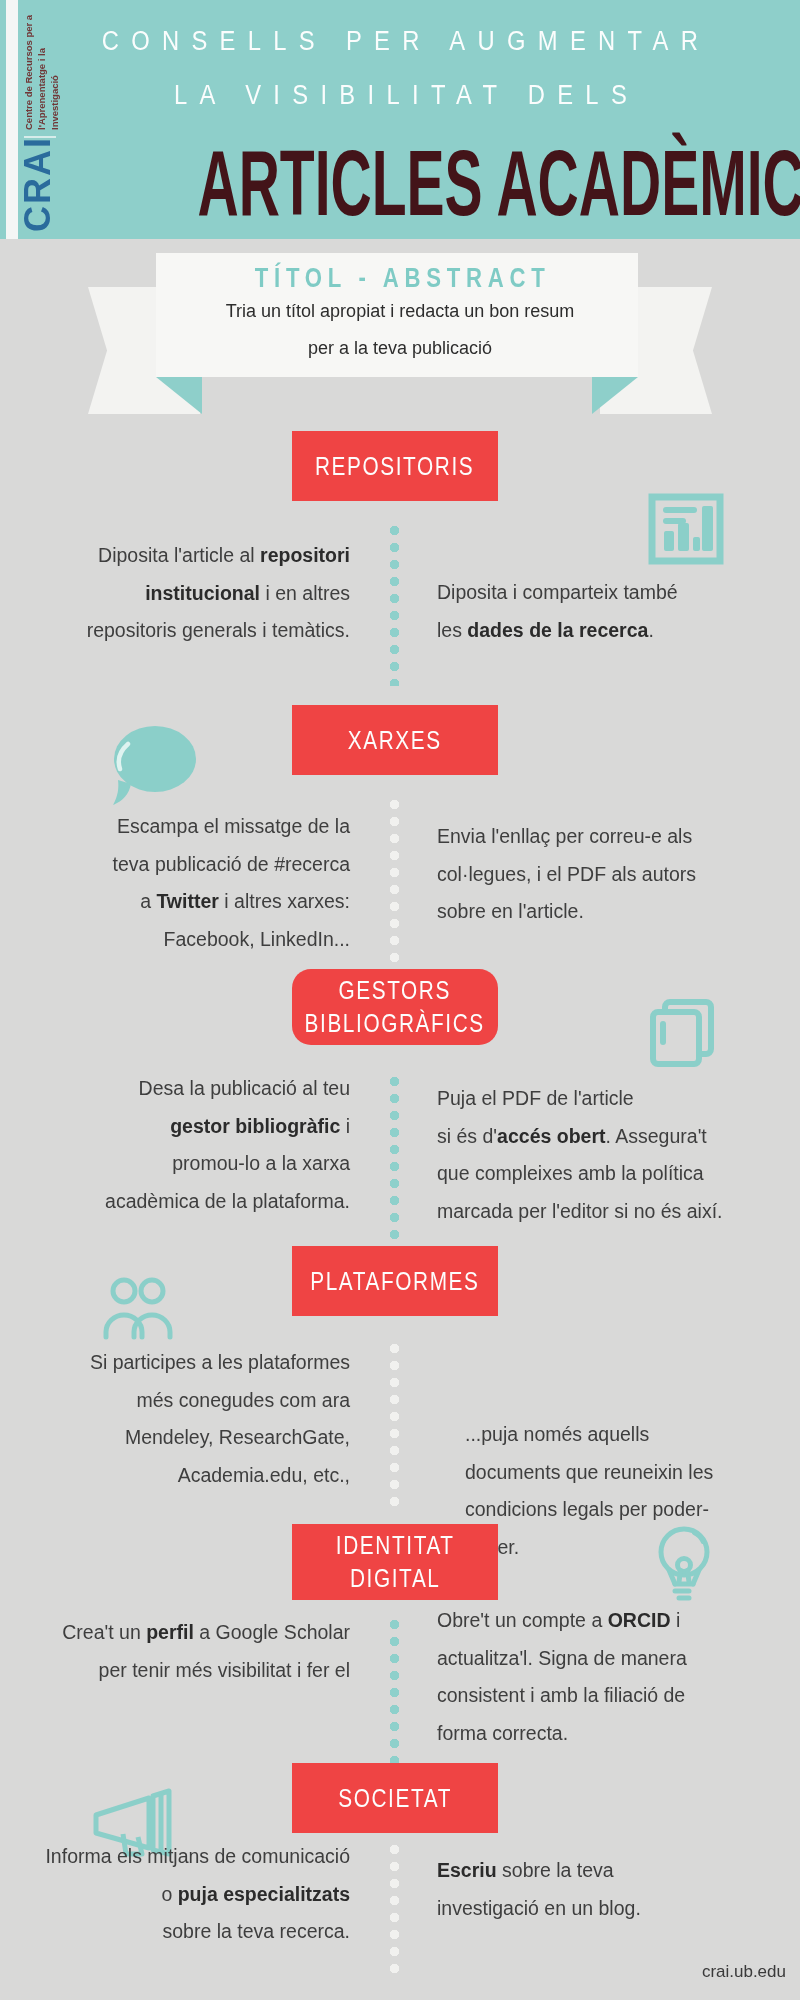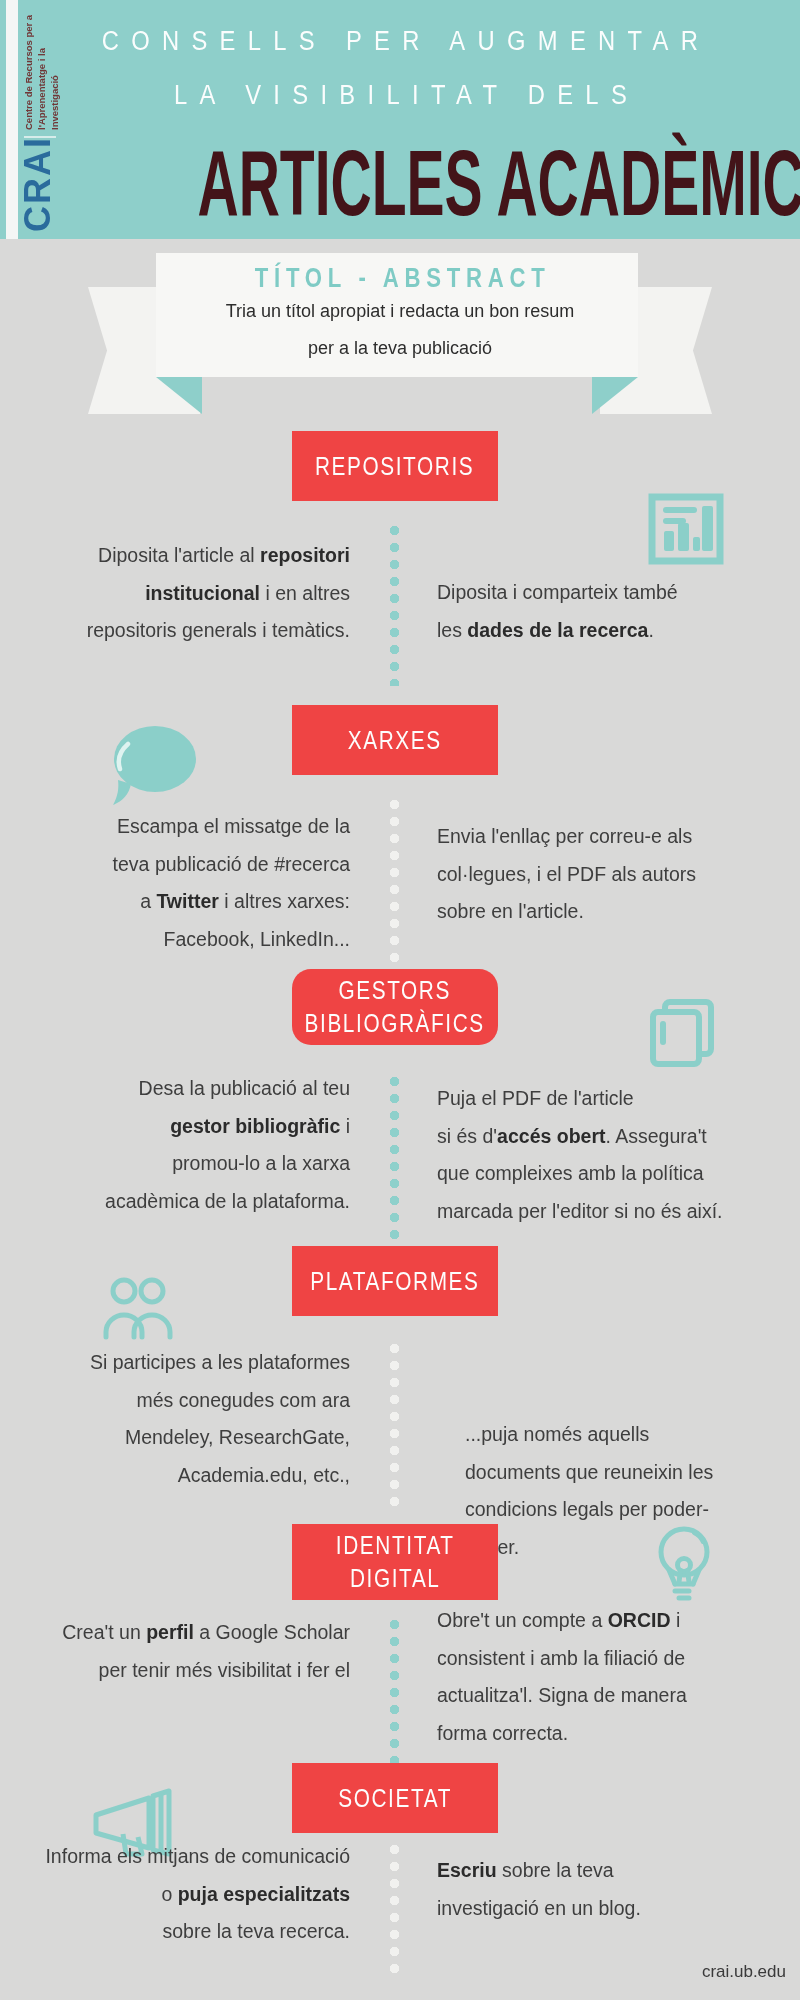--- a/index.html
+++ b/index.html
@@ -237,22 +237,22 @@
       <path d="M38 9 a20 20 0 0 1 9 9" stroke-width="4"></path>
     </g>
   </svg>
   <div class="para p-left pl-identitat">
       <div class="line"><span>Crea't un </span><span class="b">perfil</span><span> a Google Scholar</span></div>
       <div class="line"><span>per tenir més visibilitat i fer el</span></div>
     </div>
   <div class="dots dots-teal d-identitat"></div>
   <div class="para p-right pr-identitat">
       <div class="line"><span>Obre't un compte a </span><span class="b">ORCID</span><span> i</span></div>
+      <div class="line"><span>actualitza'l. Signa de manera</span></div>
       <div class="line"><span>consistent i amb la filiació de</span></div>
-      <div class="line"><span>actualitza'l. Signa de manera</span></div>
       <div class="line"><span>forma correcta.</span></div>
     </div>
 
   <div class="redbox rb-societat">
     <div class="rb-text">
         <div class="line"><span>SOCIETAT</span></div>
       </div>
   </div>
   <svg class="icon ic-mega" width="90" height="76" viewBox="0 0 90 76">
     <g fill="none" stroke="#8BCFC9" stroke-width="5" stroke-linejoin="round">

